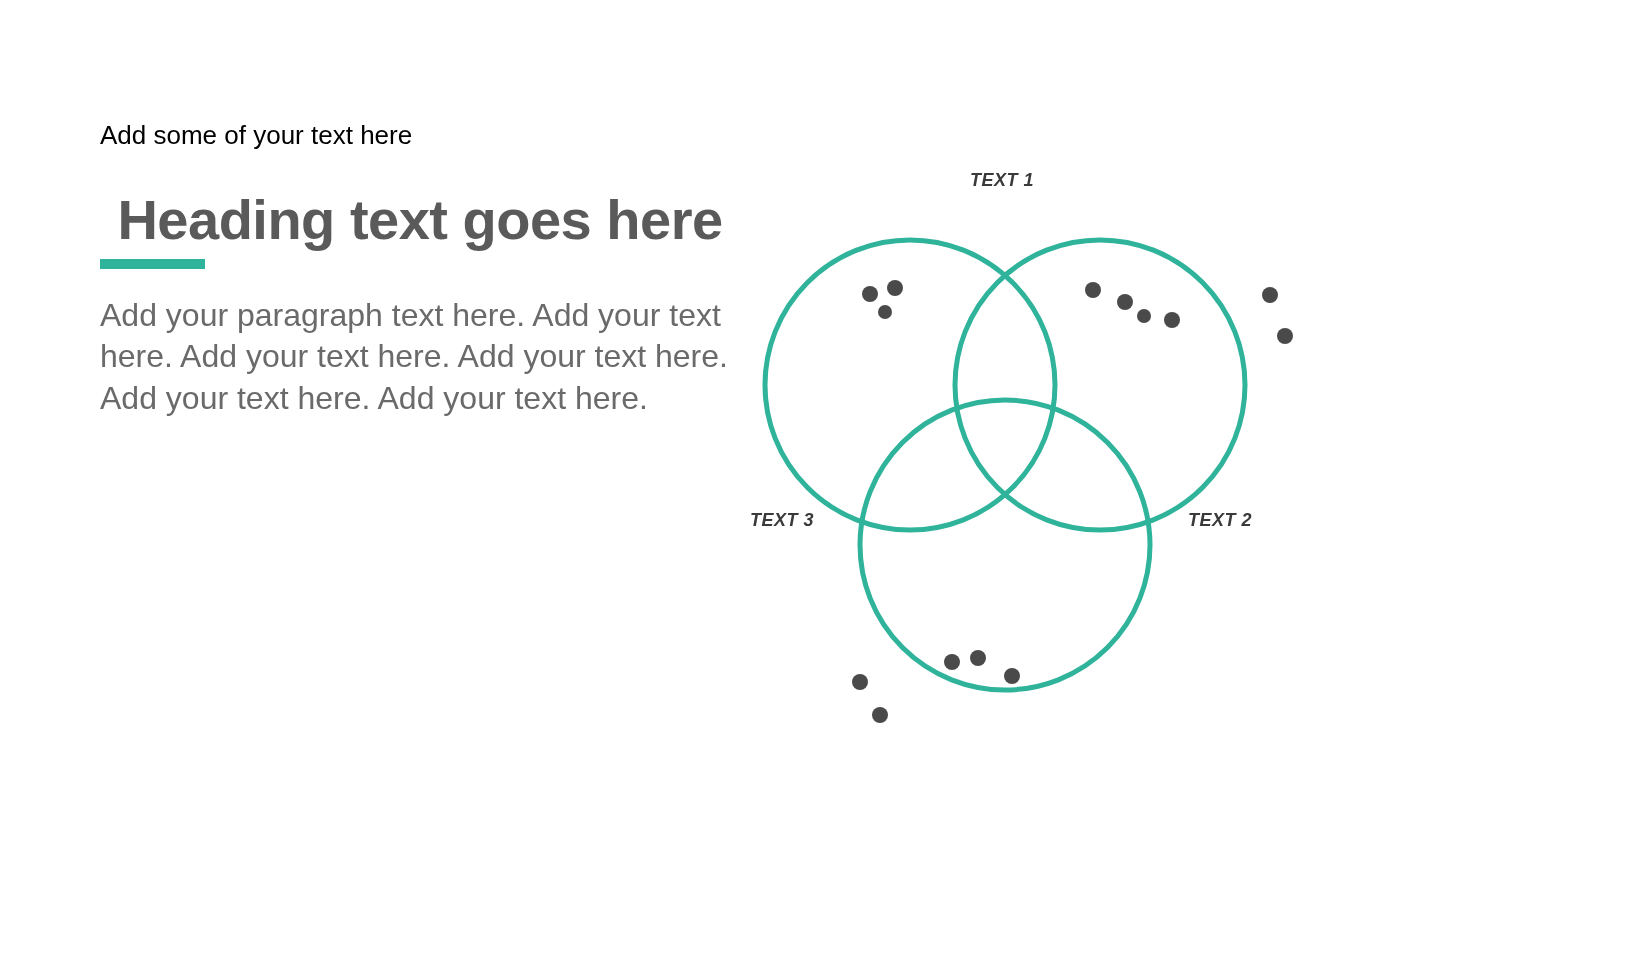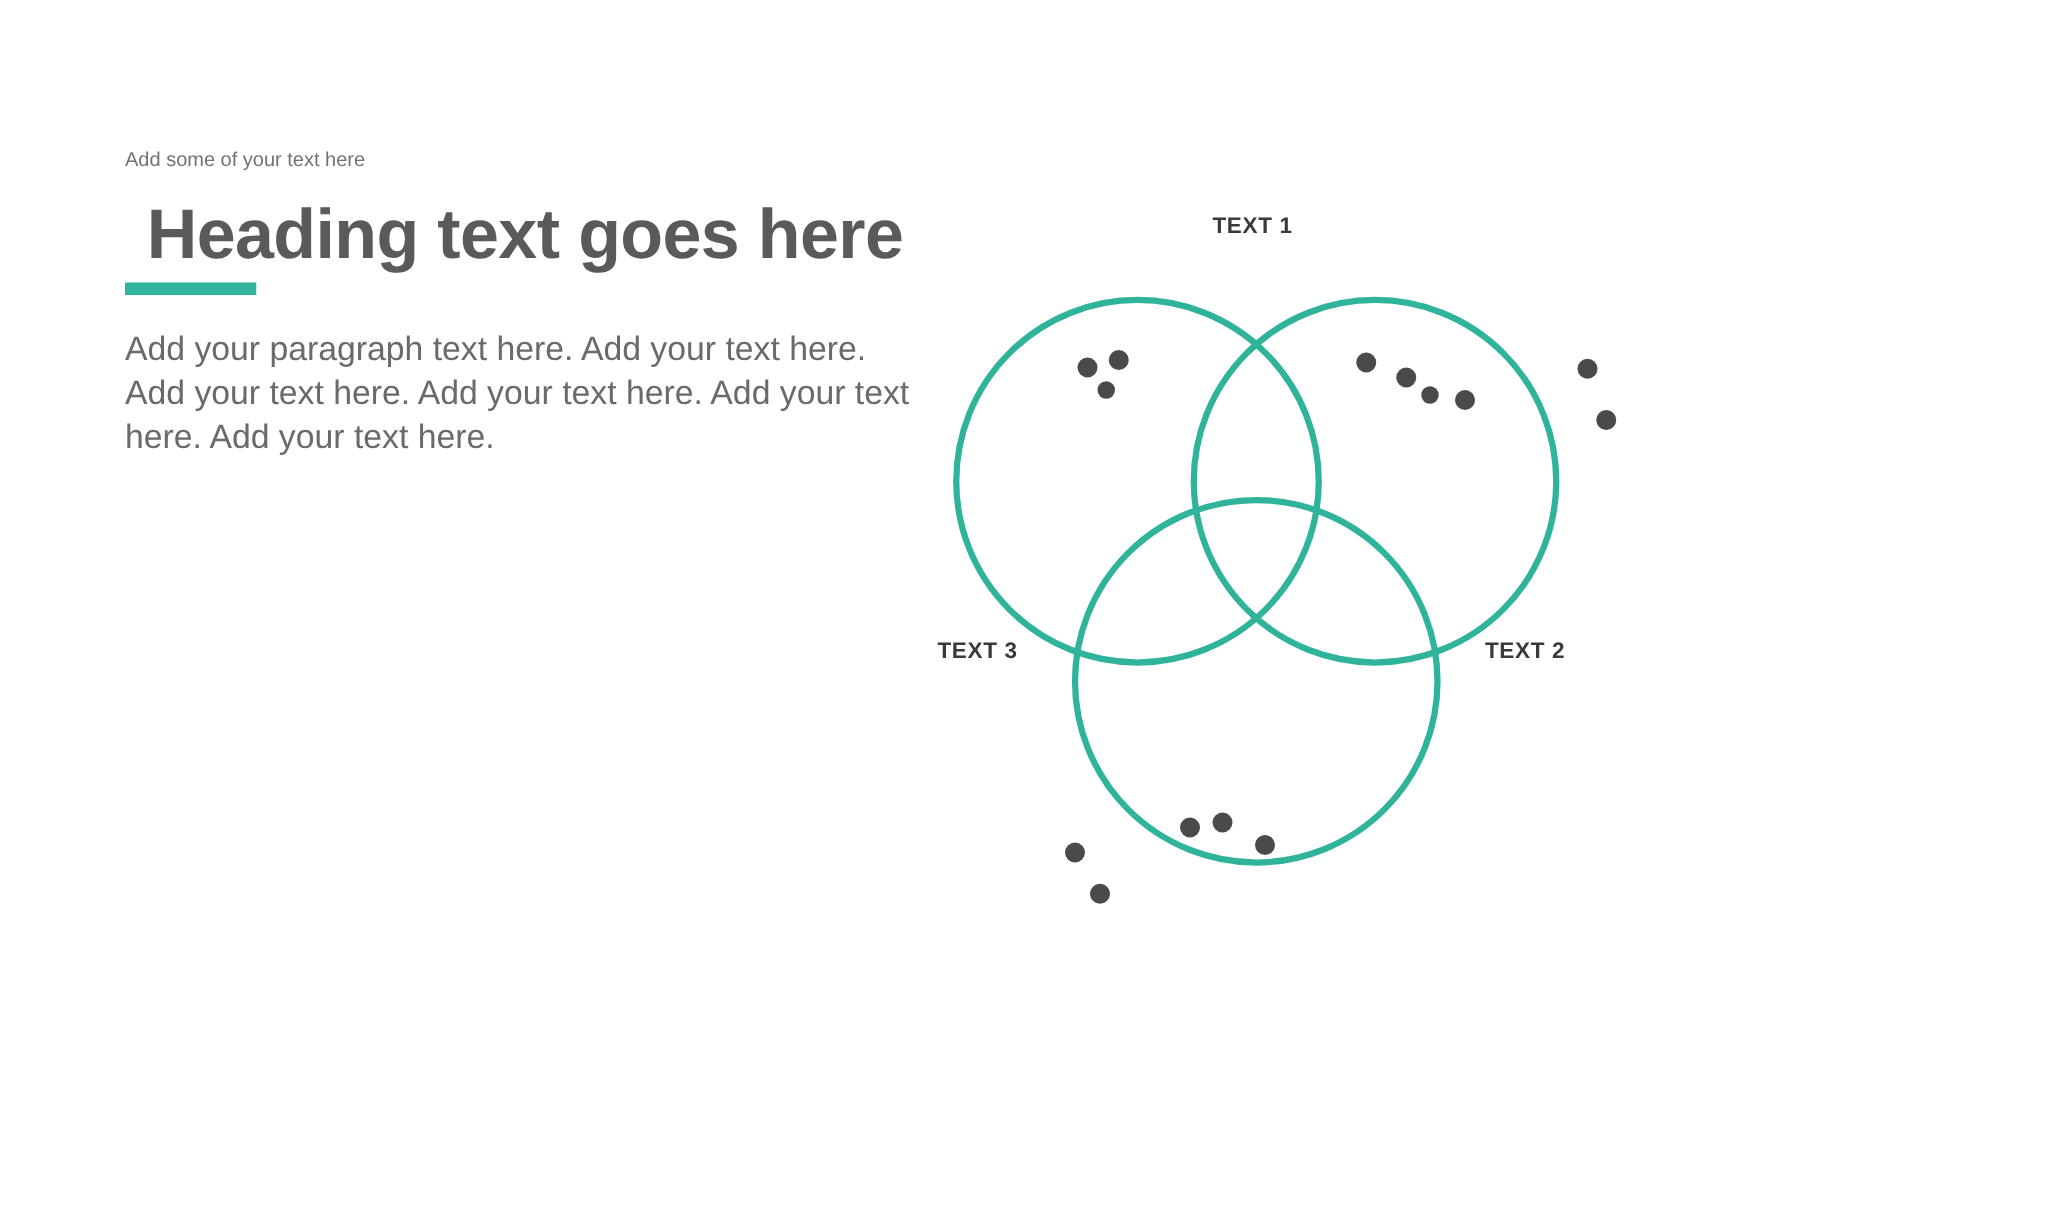--- a/index.html
+++ b/index.html
@@ -11,59 +11,60 @@
       position: relative;
       overflow: hidden;
     }
     .text-block {
       position: absolute;
       left: 100px;
       top: 120px;
       width: 640px;
     }
     .subtitle {
-      font-size: 16px;
-      color: #737373;
+      font-size: 26px;
+      color: #000000;
       font-weight: 400;
-      margin-bottom: 18px;
+      margin-bottom: 38px;
     }
     .heading {
       font-size: 56px;
       color: #5a5a5a;
       font-weight: 600;
       line-height: 1.1;
       margin-bottom: 8px;
       letter-spacing: -0.5px;
       text-align: center;
     }
     .underline {
       width: 105px;
       height: 10px;
       background: #2fb39a;
       margin-bottom: 26px;
     }
     .paragraph {
-      font-size: 27px;
+      font-size: 32px;
       color: #6a6a6a;
       font-weight: 400;
       line-height: 1.3;
     }
     .diagram {
       position: absolute;
       left: 730px;
       top: 170px;
       width: 600px;
       height: 600px;
     }
     .venn-label {
       position: absolute;
       font-size: 18px;
       font-weight: 700;
       color: #3a3a3a;
       letter-spacing: 0.5px;
+      font-style: italic;
     }
   </style>
 </head>
 <body>
 
 <div class="text-block">
   <div class="subtitle">Add some of your text here</div>
   <div class="heading">Heading text goes here</div>
   <div class="underline"></div>
   <div class="paragraph">Add your paragraph text here. Add your text here. Add your text here. Add your text here. Add your text here. Add your text here.</div>

